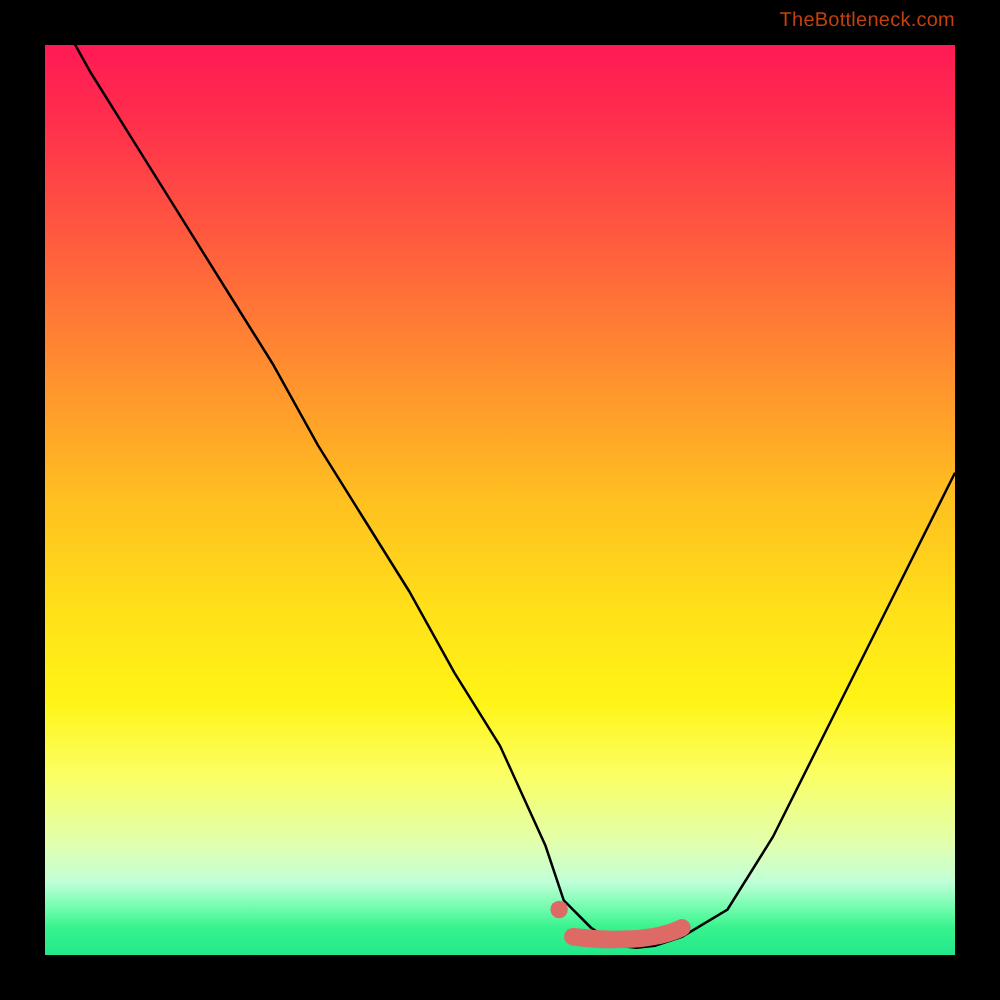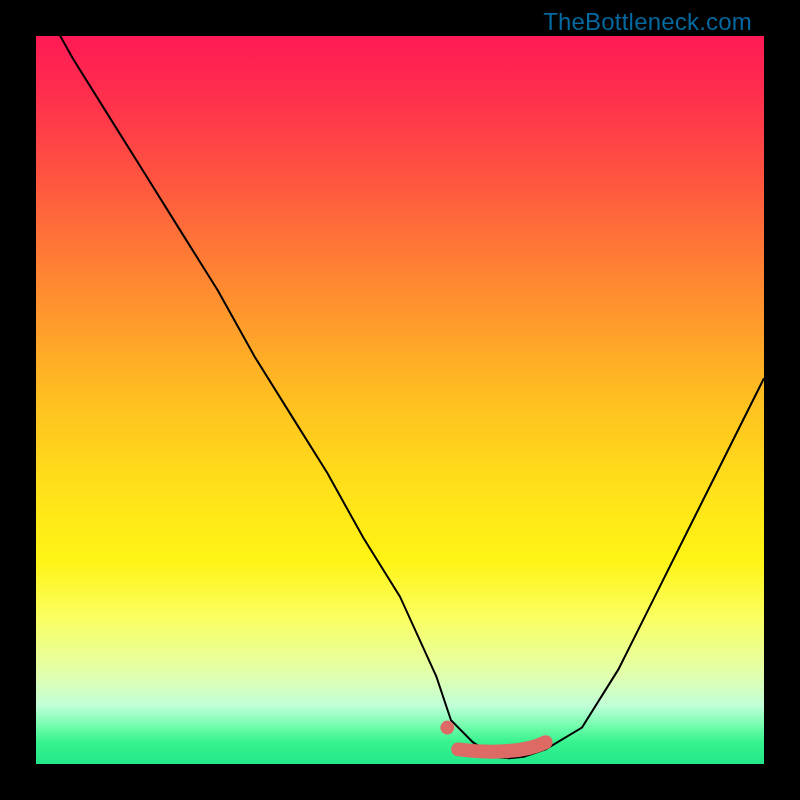--- a/index.html
+++ b/index.html
@@ -29,23 +29,23 @@
       #e0ffb0 88%,
       #c0ffd8 92%,
       #6cfcaa 95%,
       #37f38e 97%,
       #22e88a 100%
     );
   }
   .watermark {
     position: absolute;
     top: 8px;
-    right: 48px;
-    color: #0369a1;
-    font-size: 24px;
+    right: 36px;
+    color: #c2410c;
+    font-size: 16px;
     font-weight: 500;
     letter-spacing: 0.2px;
   }
   svg.plot {
     position: absolute;
     left: 0;
     top: 0;
     width: 728px;
     height: 728px;
     overflow: visible;

